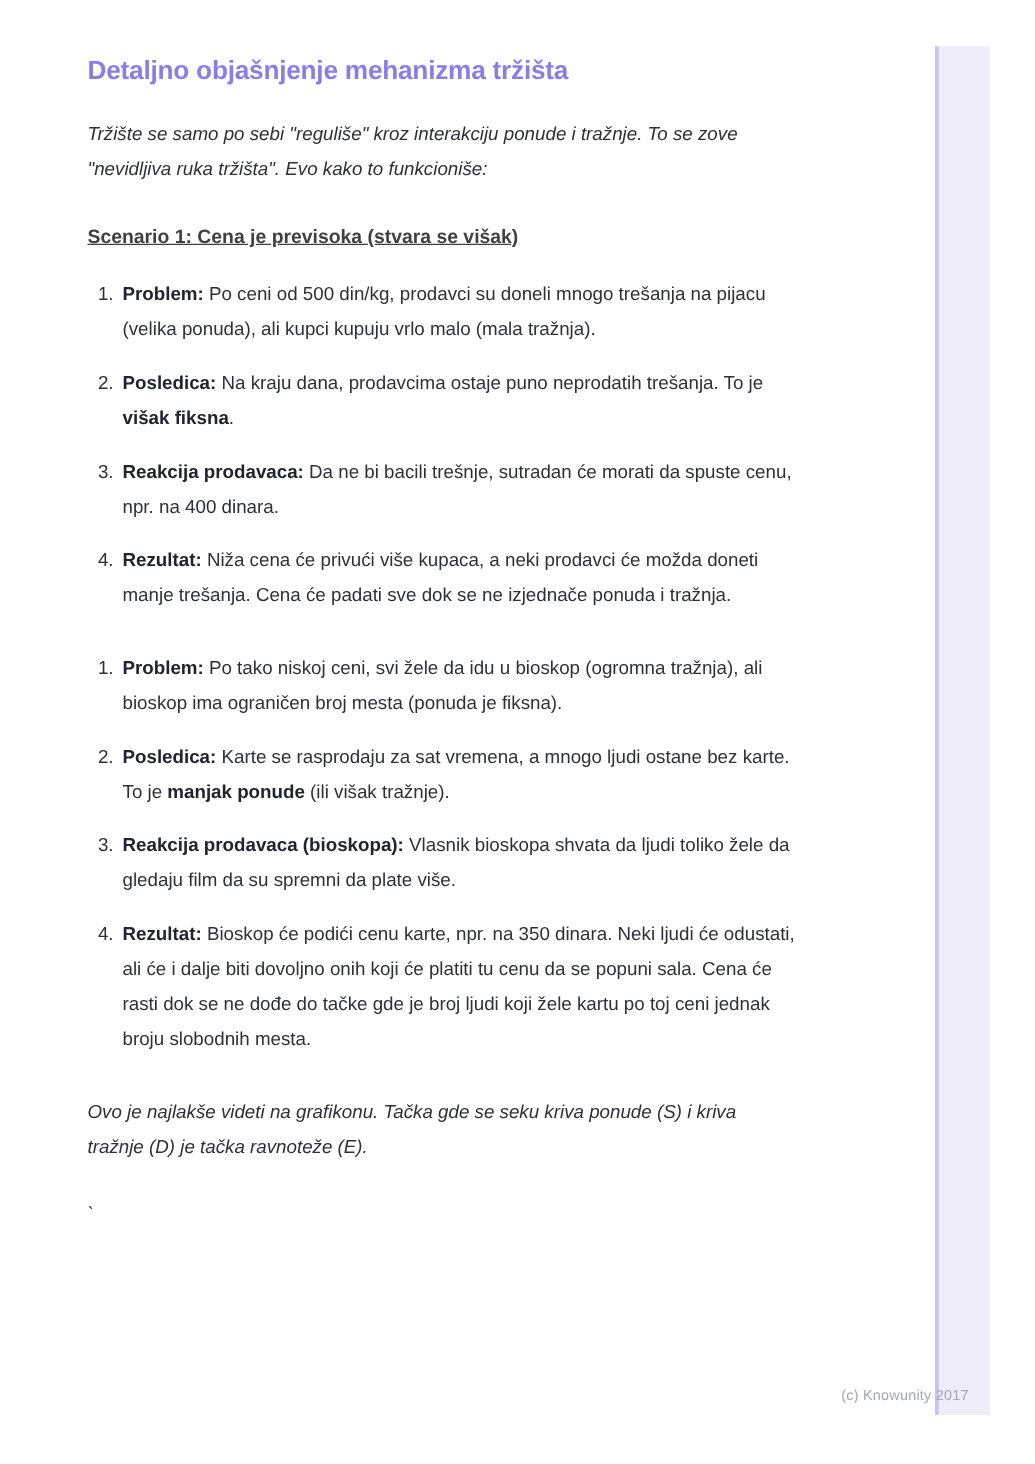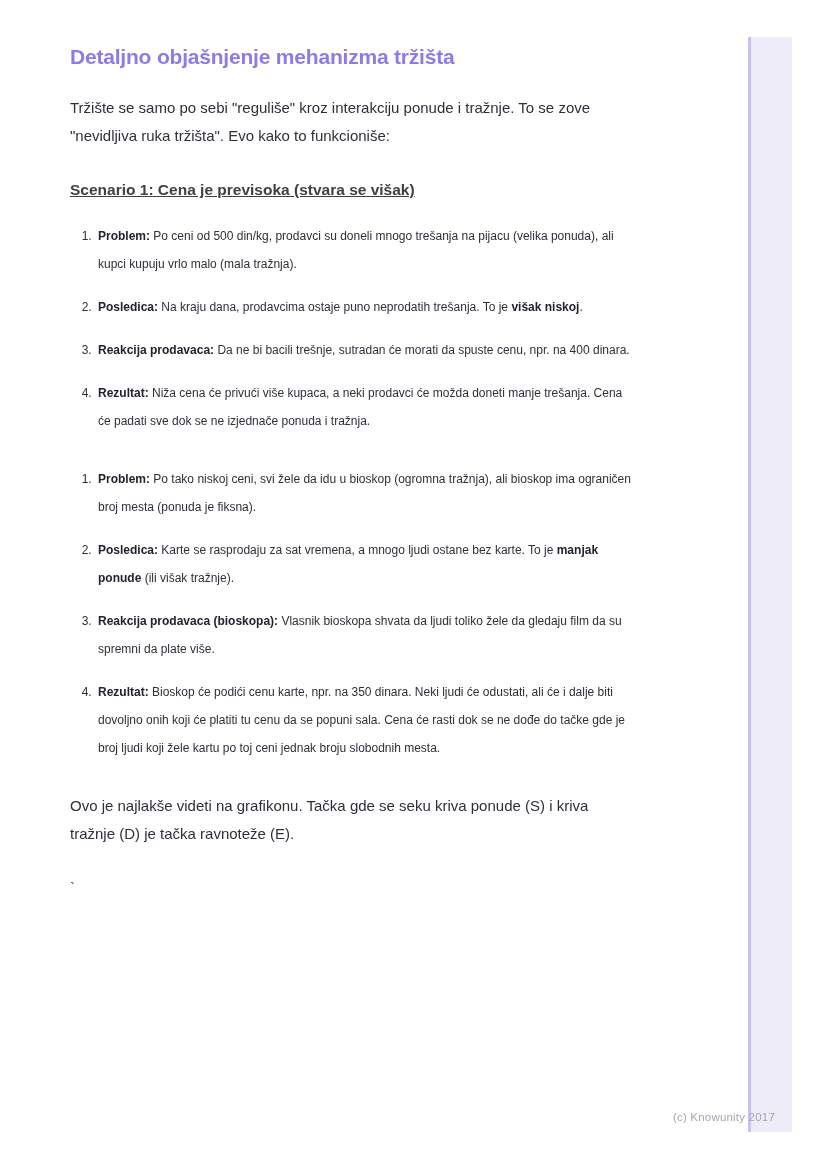--- a/index.html
+++ b/index.html
@@ -34,36 +34,37 @@
     line-height: 26px;
     font-weight: bold;
     color: #8b7ce8;
     letter-spacing: -0.2px;
     margin: 8px 0 24px 0;
   }
   .content p {
     font-size: 15px;
     line-height: 28px;
     color: #2f2f39;
+    font-style: italic;
   }
   p.para { margin: 0 0 26px 0; }
   h2.section-heading {
     font-size: 15.5px;
     line-height: 24px;
     font-weight: bold;
     color: #404040;
     margin: 28px 0 20px 0;
     text-decoration: underline;
   }
   ol.numbered {
     margin: 20px 0 30px 0;
     padding-left: 25px;
   }
   ol.numbered li {
-    font-size: 12px;
+    font-size: 15px;
     line-height: 28px;
     color: #2f2f39;
     padding-left: 3px;
     margin-bottom: 14px;
     margin-top: 15px;
   }
   ol.numbered li:last-child { margin-bottom: 0; }
   ol.numbered li b, .content b { color: #23232e; }
   p.stray { margin-top: 24px; }
   .footer-credit {
@@ -87,21 +88,21 @@
 
     <h1 class="doc-title">Detaljno objašnjenje mehanizma tržišta</h1>
 
     <p class="para">Tržište se samo po sebi "reguliše" kroz interakciju ponude i tražnje. To se zove "nevidljiva ruka tržišta". Evo kako to funkcioniše:</p>
 
     <h2 class="section-heading">Scenario 1: Cena je previsoka (stvara se višak)</h2>
 
 
     <ol class="numbered">
       <li><span><b>Problem:</b> Po ceni od 500 din/kg, prodavci su doneli mnogo trešanja na pijacu (velika ponuda), ali kupci kupuju vrlo malo (mala tražnja).</span></li>
-      <li><span><b>Posledica:</b> Na kraju dana, prodavcima ostaje puno neprodatih trešanja. To je <b>višak niskoj</b>.</span></li>
+      <li><span><b>Posledica:</b> Na kraju dana, prodavcima ostaje puno neprodatih trešanja. To je <b>višak fiksna</b>.</span></li>
       <li><span><b>Reakcija prodavaca:</b> Da ne bi bacili trešnje, sutradan će morati da spuste cenu, npr. na 400 dinara.</span></li>
       <li><span><b>Rezultat:</b> Niža cena će privući više kupaca, a neki prodavci će možda doneti manje trešanja. Cena će padati sve dok se ne izjednače ponuda i tražnja.</span></li>
     </ol>
 
 
 
     <ol class="numbered">
       <li><span><b>Problem:</b> Po tako niskoj ceni, svi žele da idu u bioskop (ogromna tražnja), ali bioskop ima ograničen broj mesta (ponuda je fiksna).</span></li>
       <li><span><b>Posledica:</b> Karte se rasprodaju za sat vremena, a mnogo ljudi ostane bez karte. To je <b>manjak ponude</b> (ili višak tražnje).</span></li>
       <li><span><b>Reakcija prodavaca (bioskopa):</b> Vlasnik bioskopa shvata da ljudi toliko žele da gledaju film da su spremni da plate više.</span></li>

